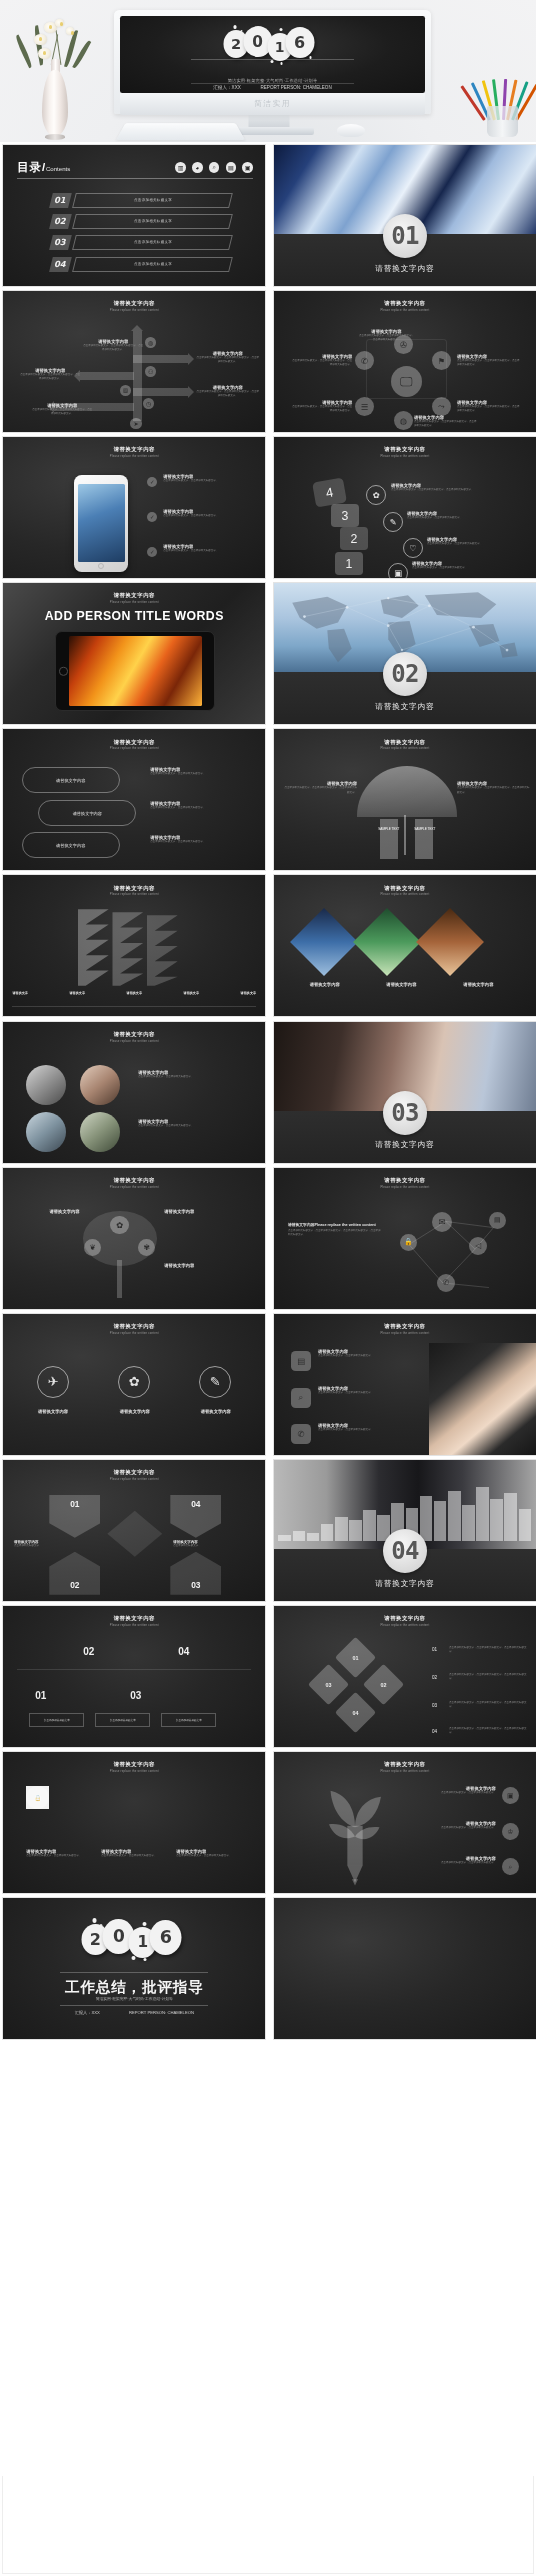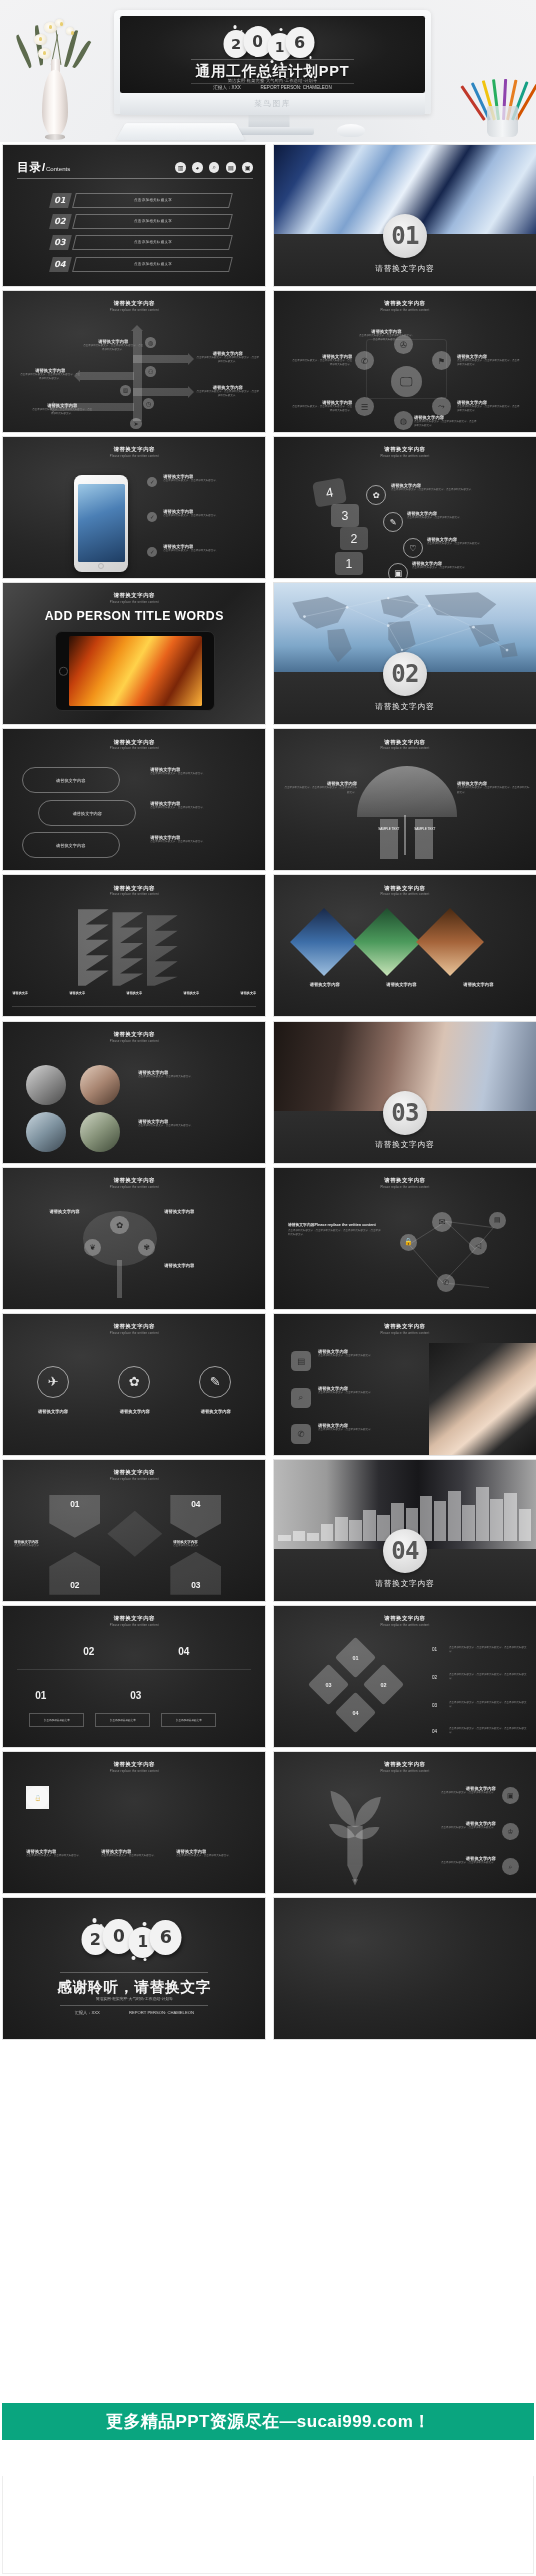--- a/index.html
+++ b/index.html
@@ -216,30 +216,29 @@
           <div class="lg-circ" style="left:4.6px;top:4.6px;width:25px;height:28px;font-size:14.6px;">2</div>
           <div class="lg-circ" style="left:24px;top:0.8px;width:29px;height:31px;font-size:15.3px;">0</div>
           <div class="lg-circ" style="left:48px;top:7.7px;width:25px;height:28px;font-size:14px;">1</div>
           <div class="lg-circ" style="left:66px;top:1.5px;width:29px;height:31px;font-size:16px;">6</div>
           <div class="lg-dot" style="left:60px;top:3.1px;width:3.1px;height:3.1px;"></div>
           <div class="lg-dot" style="left:51px;top:35px;width:3.1px;height:3.1px;"></div>
           <div class="lg-dot" style="left:61px;top:37px;width:2.3px;height:2.3px;"></div>
           <div class="lg-dot" style="left:90px;top:31px;width:2.3px;height:2.3px;"></div>
         </div>
         <div class="hero-rule"></div>
-        <div class="hero-title">通用工作总结计划PPT</div>
         <div class="hero-sub">简洁实用·框架完整·大气时尚·工作总结·计划等</div>
         <div class="hero-rule2"></div>
         <div class="hero-meta">
           <span>汇报人：XXX</span>
           <span>REPORT PERSON: CHAMELEON</span>
         </div>
       </div>
       <div class="monitor-chin">
-        <span class="brandmark">菜鸟图库</span>
+        <span class="brandmark">简洁实用</span>
       </div>
     </div>
     <div class="keyboard"></div>
     <div class="mouse"></div>
 
     <div class="pencils">
       <div class="pencil" style="left:6.1px;background:#c0392b;transform:rotate(-34deg);"></div>
       <div class="pencil" style="left:10.7px;background:#2e86c1;transform:rotate(-25deg);"></div>
       <div class="pencil" style="left:15.3px;background:#f1c40f;transform:rotate(-16deg);"></div>
       <div class="pencil" style="left:20px;background:#27ae60;transform:rotate(-7deg);"></div>
@@ -814,31 +813,28 @@
         <div class="lg-dot" style="left:23px;top:5.4px;width:3.1px;height:3.1px;"></div>
         <div class="lg-circ" style="left:4.6px;top:5.4px;width:28px;height:31px;font-size:16px;">2</div>
         <div class="lg-circ" style="left:26px;top:0.8px;width:32px;height:35px;font-size:17px;">0</div>
         <div class="lg-circ" style="left:52px;top:8.4px;width:28px;height:31px;font-size:15.3px;">1</div>
         <div class="lg-circ" style="left:73px;top:1.5px;width:32px;height:35px;font-size:17.6px;">6</div>
         <div class="lg-dot" style="left:66px;top:3.8px;width:3.8px;height:3.8px;"></div>
         <div class="lg-dot" style="left:55px;top:38px;width:3.8px;height:3.8px;"></div>
         <div class="lg-dot" style="left:67px;top:40px;width:3.1px;height:3.1px;"></div>
       </div>
       <div class="end-rule" style="left:57px;right:57px;top:74px;"></div>
-      <div style="position:absolute;left:0;right:0;top:80px;text-align:center;color:#f5f5f5;font-size:14.6px;font-weight:bold;letter-spacing:0.8px;">感谢聆听，请替换文字</div>
+      <div style="position:absolute;left:0;right:0;top:80px;text-align:center;color:#f5f5f5;font-size:14.6px;font-weight:bold;letter-spacing:0.8px;">工作总结，批评指导</div>
       <div style="position:absolute;left:0;right:0;top:98px;text-align:center;color:#b5b5b5;font-size:3.8px;">简洁实用·框架完整·大气时尚·工作总结·计划等</div>
       <div class="end-rule" style="left:57px;right:57px;top:107px;"></div>
       <div style="position:absolute;left:0;right:0;top:112px;text-align:center;color:#d0d0d0;font-size:4.2px;">
         <span style="margin:0 14px;">汇报人：XXX</span>
         <span style="margin:0 14px;">REPORT PERSON: CHAMELEON</span>
       </div>
     </div>
 
     <div class="slide sl-dark2"></div>
   </div>
 
-  <div class="banner-teal">
-    <span>更多精品PPT资源尽在—sucai999.com！</span>
-  </div>
   <div class="footer-white"></div>
 
 </div>
 
 
 </body></html>

